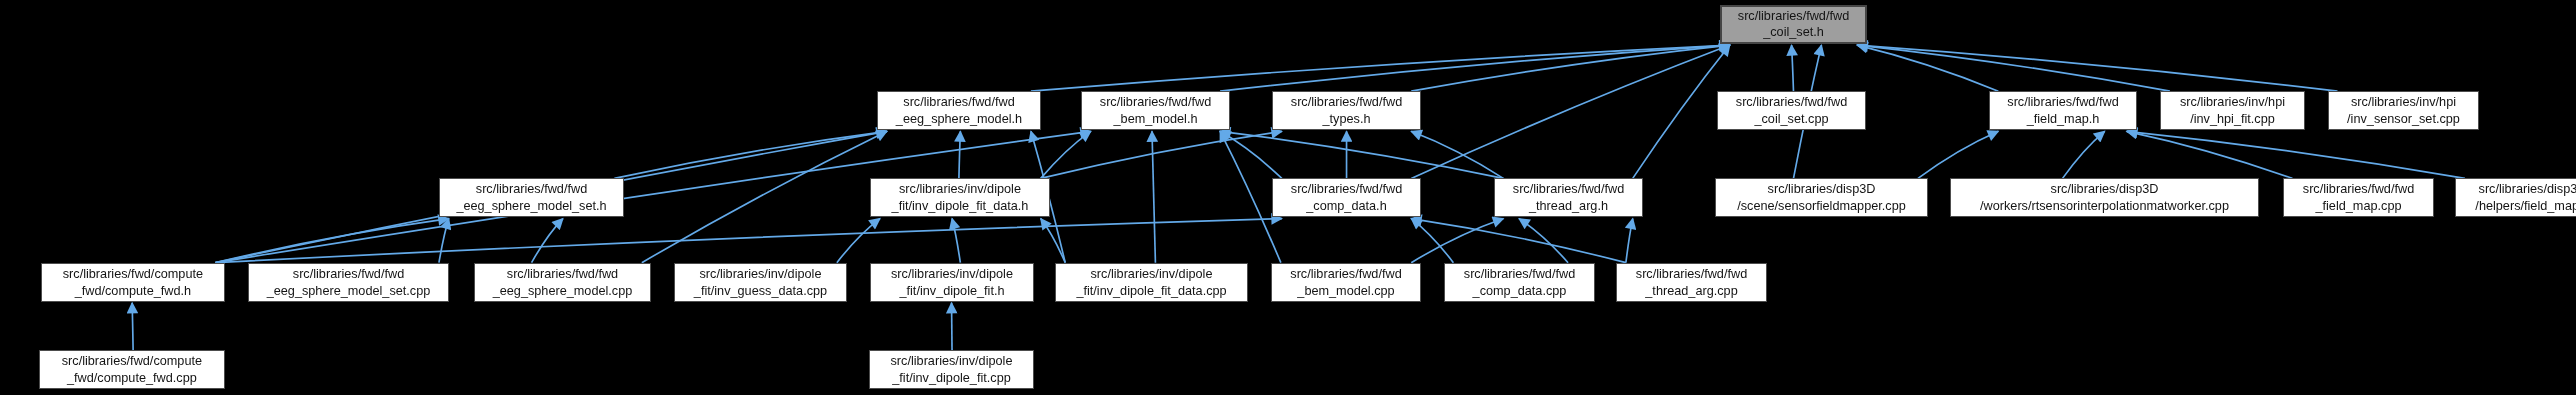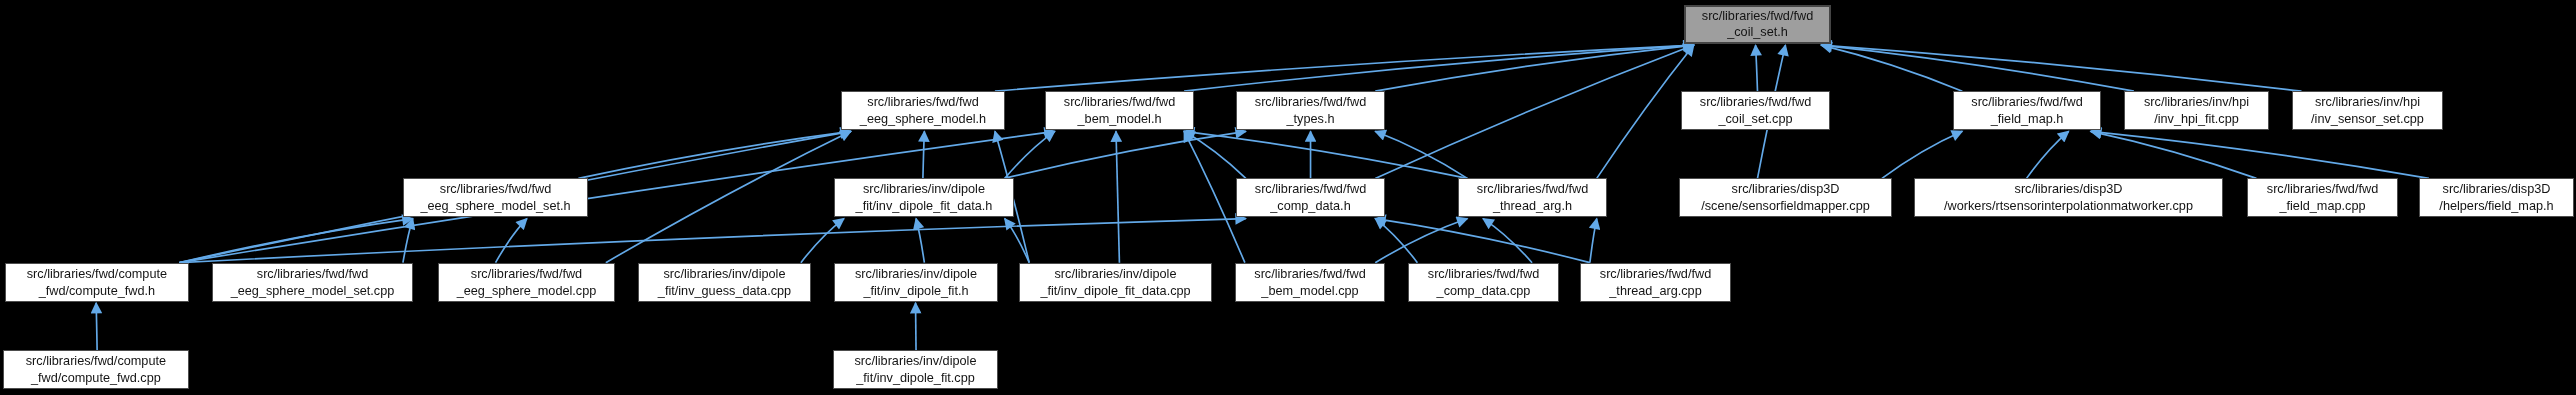--- a/index.html
+++ b/index.html
@@ -3,21 +3,21 @@
 <meta charset="utf-8">
 <style>
   html,body { margin:0; padding:0; }
   body {
     width:2576px; height:395px;
     background:#000000;
     position:relative;
     overflow:hidden;
     font-family:"Liberation Sans", sans-serif;
   }
-  #graph-frame { position:absolute; inset:0; }
+  #graph-frame { position:absolute; inset:0;margin-left:36px; }
   #edge-layer { position:absolute; left:0; top:0; }
   .node {
     position:absolute;
     box-sizing:border-box;
     background:#ffffff;
     border:1px solid #4d4d4d;
     color:#141414;
     font-size:12.7px;
     line-height:16.7px;
     text-align:center;

